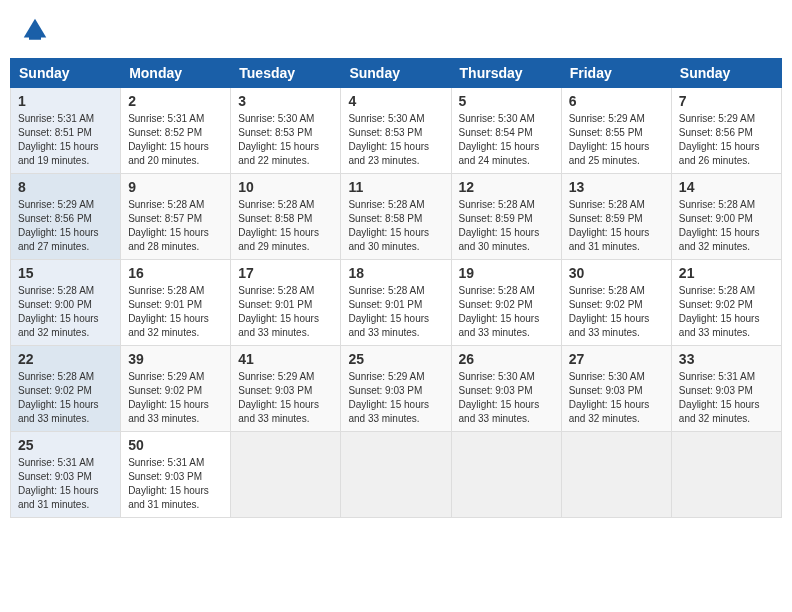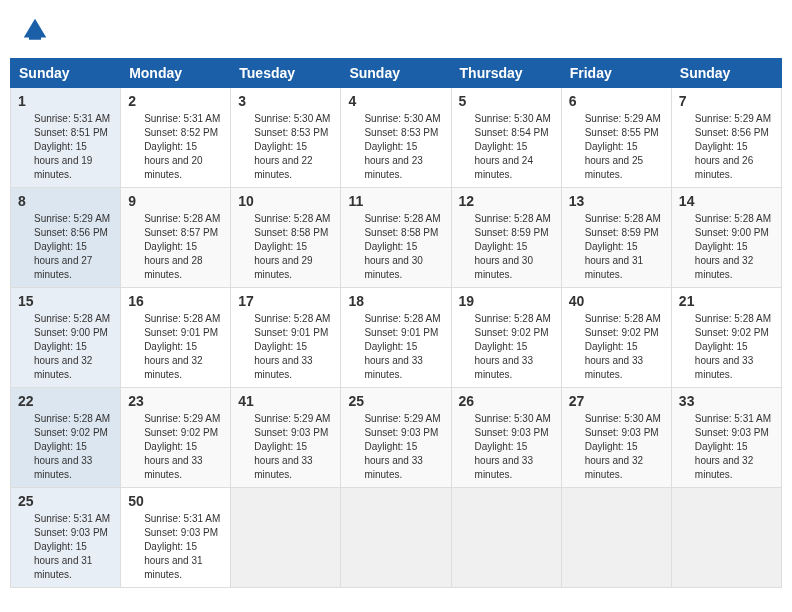--- a/index.html
+++ b/index.html
@@ -88,21 +88,20 @@
     }
     .day-number {
       font-size: 14px;
       font-weight: bold;
       margin-bottom: 3px;
     }
     .day-info {
       font-size: 10px;
       line-height: 1.4;
       color: #333;
-      margin-left: 16px;
     }
     .empty-cell {
       background: #f0f0f0 !important;
     }
   </style>
 </head>
 <body>
 
 <div class="header-section">
   <div class="logo">
@@ -285,21 +284,21 @@
       </td>
         <td>
         <div class="day-number">19</div>
         <div class="day-info">
           Sunrise: 5:28 AM<br>
           Sunset: 9:02 PM<br>
           Daylight: 15 hours and 33 minutes.
         </div>
       </td>
         <td>
-        <div class="day-number">40</div>
+        <div class="day-number">30</div>
         <div class="day-info">
           Sunrise: 5:28 AM<br>
           Sunset: 9:02 PM<br>
           Daylight: 15 hours and 33 minutes.
         </div>
       </td>
         <td>
         <div class="day-number">21</div>
         <div class="day-info">
           Sunrise: 5:28 AM<br>
@@ -311,21 +310,21 @@
       <tr>
         <td>
         <div class="day-number">22</div>
         <div class="day-info">
           Sunrise: 5:28 AM<br>
           Sunset: 9:02 PM<br>
           Daylight: 15 hours and 33 minutes.
         </div>
       </td>
         <td>
-        <div class="day-number">23</div>
+        <div class="day-number">39</div>
         <div class="day-info">
           Sunrise: 5:29 AM<br>
           Sunset: 9:02 PM<br>
           Daylight: 15 hours and 33 minutes.
         </div>
       </td>
         <td>
         <div class="day-number">41</div>
         <div class="day-info">
           Sunrise: 5:29 AM<br>

